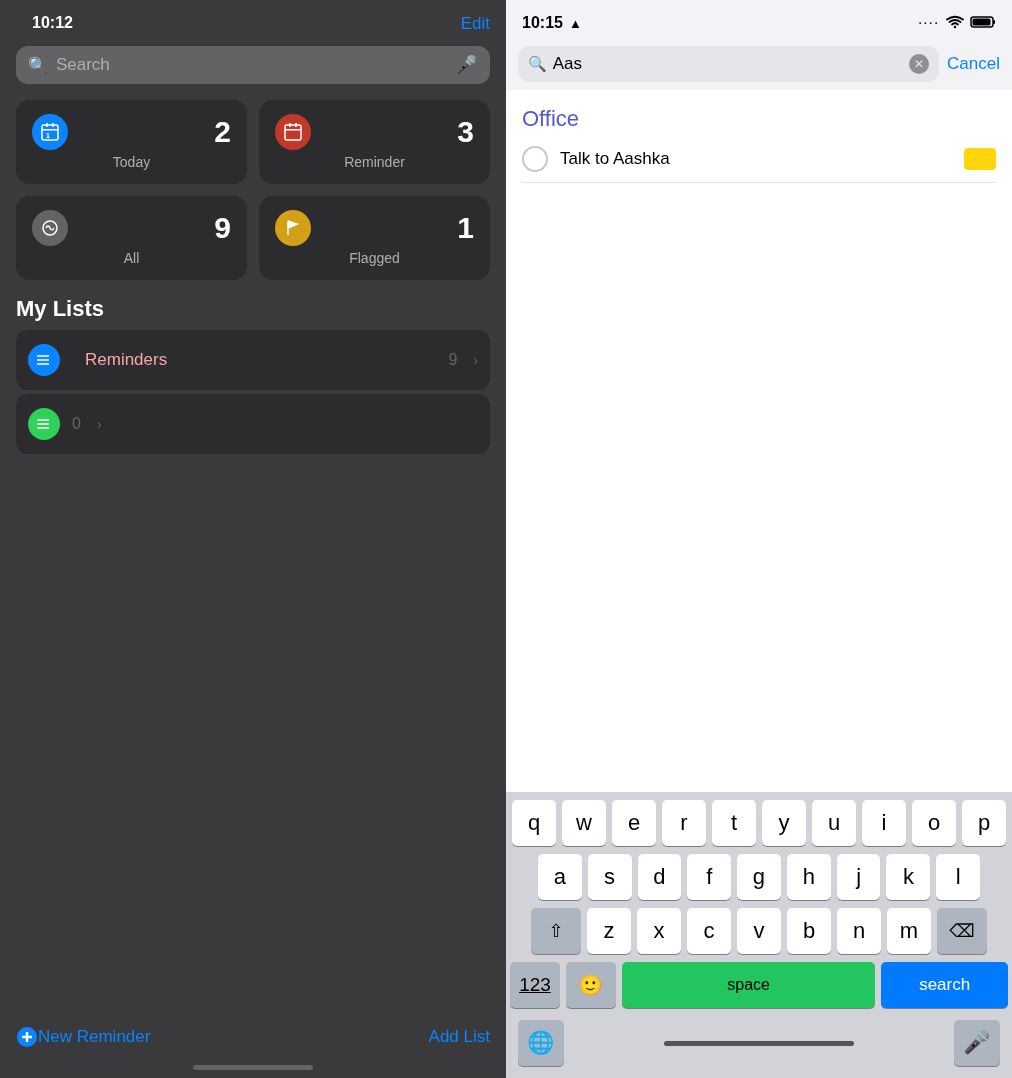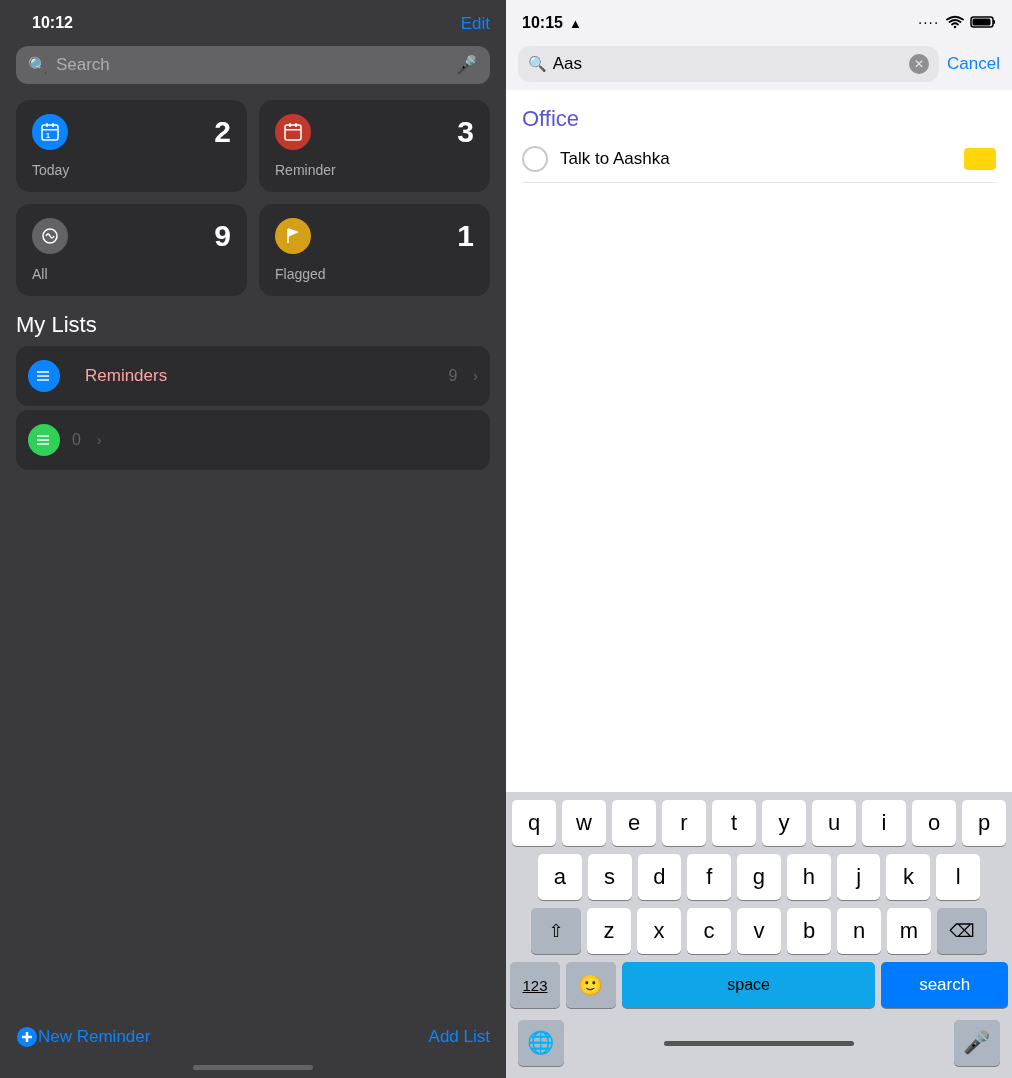--- a/index.html
+++ b/index.html
@@ -89,27 +89,28 @@
     .card-count {
       color: white;
       font-size: 30px;
       font-weight: 600;
       margin-left: auto;
     }
 
     .card-label {
       color: #aeaeb2;
       font-size: 14px;
-      margin-top: 8px;
+      margin-top: 0;
+      text-align: center;
     }
 
     .my-lists-title {
       color: white;
       font-size: 22px;
-      font-weight: 400;
+      font-weight: 700;
       margin-bottom: 8px;
     }
 
     .list-item {
       background: #2c2c2e;
       border-radius: 12px;
       display: flex;
       align-items: center;
       padding: 14px 12px;
       margin-bottom: 2px;
@@ -341,21 +342,21 @@
 
     .key.emoji {
       max-width: 50px;
       background: #adb5c0;
       font-size: 20px;
     }
 
     .key.space {
       flex: 4;
       max-width: none;
-      background: #0ea5e9;
+      background: #22c55e;
       font-size: 16px;
       color: #000;
     }
 
     .key.search-key {
       flex: 2;
       max-width: none;
       background: #007aff;
       color: white;
       font-size: 17px;
@@ -599,21 +600,21 @@
       <div class="key">x</div>
       <div class="key">c</div>
       <div class="key">v</div>
       <div class="key">b</div>
       <div class="key">n</div>
       <div class="key">m</div>
       <div class="key backspace dark" style="font-size:18px;">⌫</div>
     </div>
 
     <div class="keyboard-row">
-      <div class="key numbers dark" style="font-size:15px; max-width:50px;text-decoration:underline;">123</div>
+      <div class="key numbers dark" style="font-size:19px; max-width:50px;text-decoration:underline;">123</div>
       <div class="key emoji dark" style="max-width:50px; font-size:20px;">🙂</div>
       <div class="key space">space</div>
       <div class="key search-key">search</div>
     </div>
 
     <div class="bottom-row">
       <div class="globe-btn">🌐</div>
       <div style="flex:1; height:5px; background:#555; border-radius:3px; margin: 16px 100px;"></div>
       <div class="mic-btn">🎤</div>
     </div>

